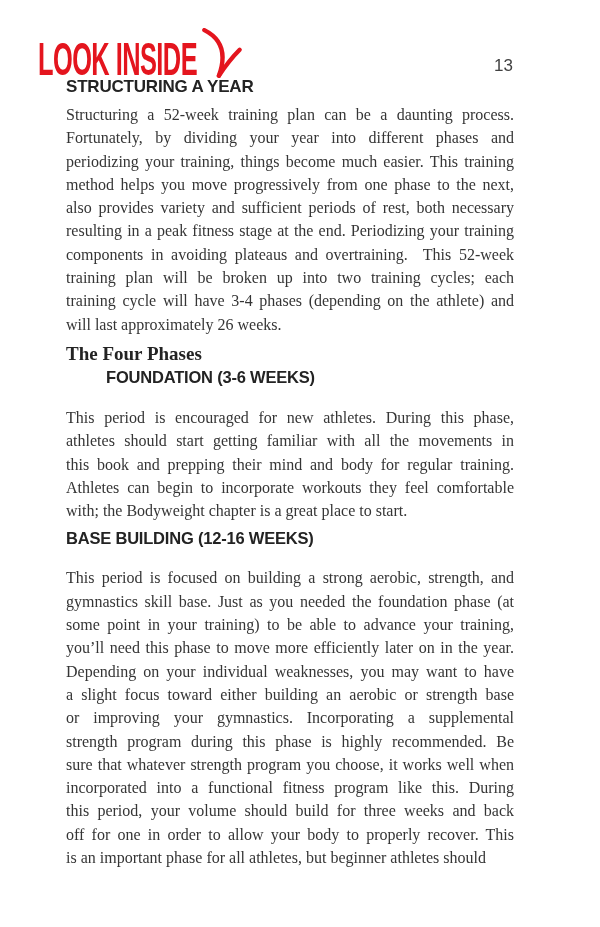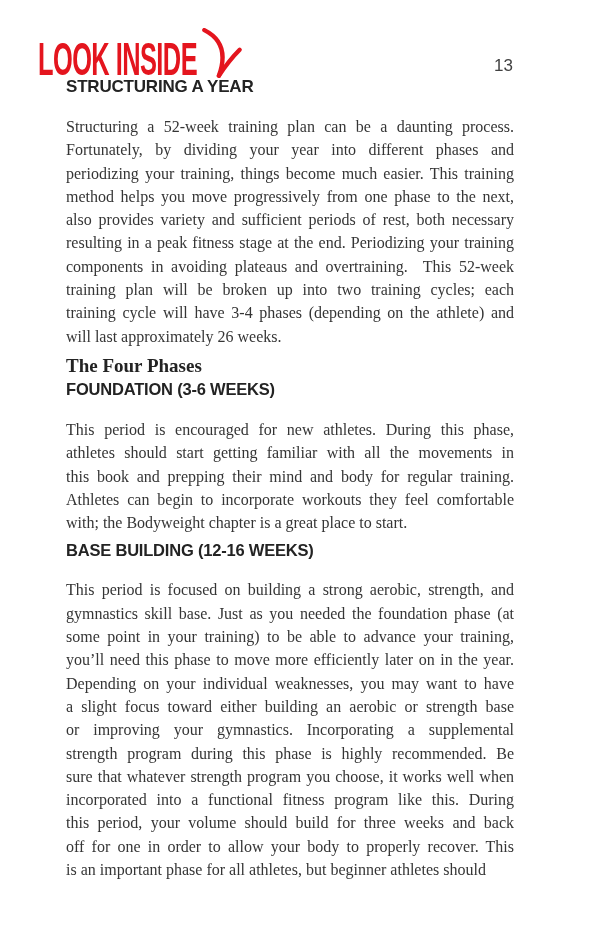--- a/index.html
+++ b/index.html
@@ -55,32 +55,32 @@
   .h-sans{
     font-family:"Liberation Sans", sans-serif;
     font-weight:700;
     color:var(--heading);
     font-size:17px;
     line-height:19px;
     letter-spacing:-0.2px;
   }
   .section-title{margin-top:77px;}
   .sub-title{font-size:16.5px;}
-  .sub-title.foundation{margin-top:3px;}
+  .sub-title.foundation{margin-top:3px;margin-left:40px;}
   .sub-title.base{margin-top:7px;}
   .h-serif{
     font-family:"Liberation Serif", serif;
     font-weight:700;
     color:var(--heading);
     font-size:19px;
     line-height:22px;
     margin-top:7px;
   }
   .para{width:448px;}
-  .para-intro{margin-top:19px;}
+  .para-intro{margin-top:7px;}
   .para-foundation{margin-top:19px;}
   .para-base{margin-top:18px;}
   .para .line{
     line-height:23.3px;
     height:23.3px;
     overflow:hidden;
     text-align:justify;
     text-align-last:justify;
   }
   .para .line.last{

